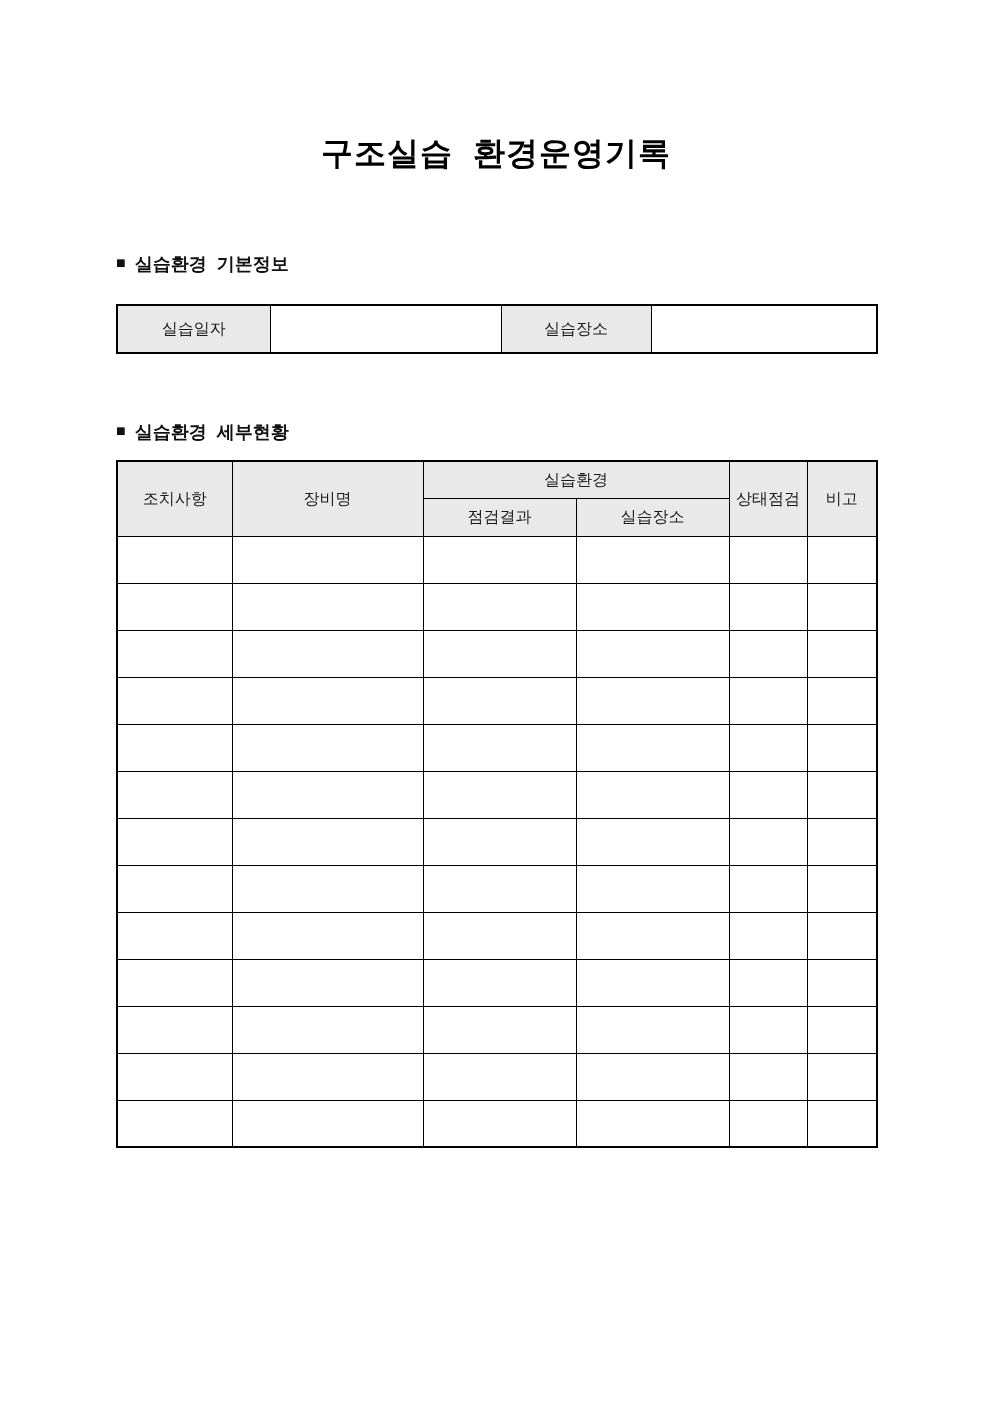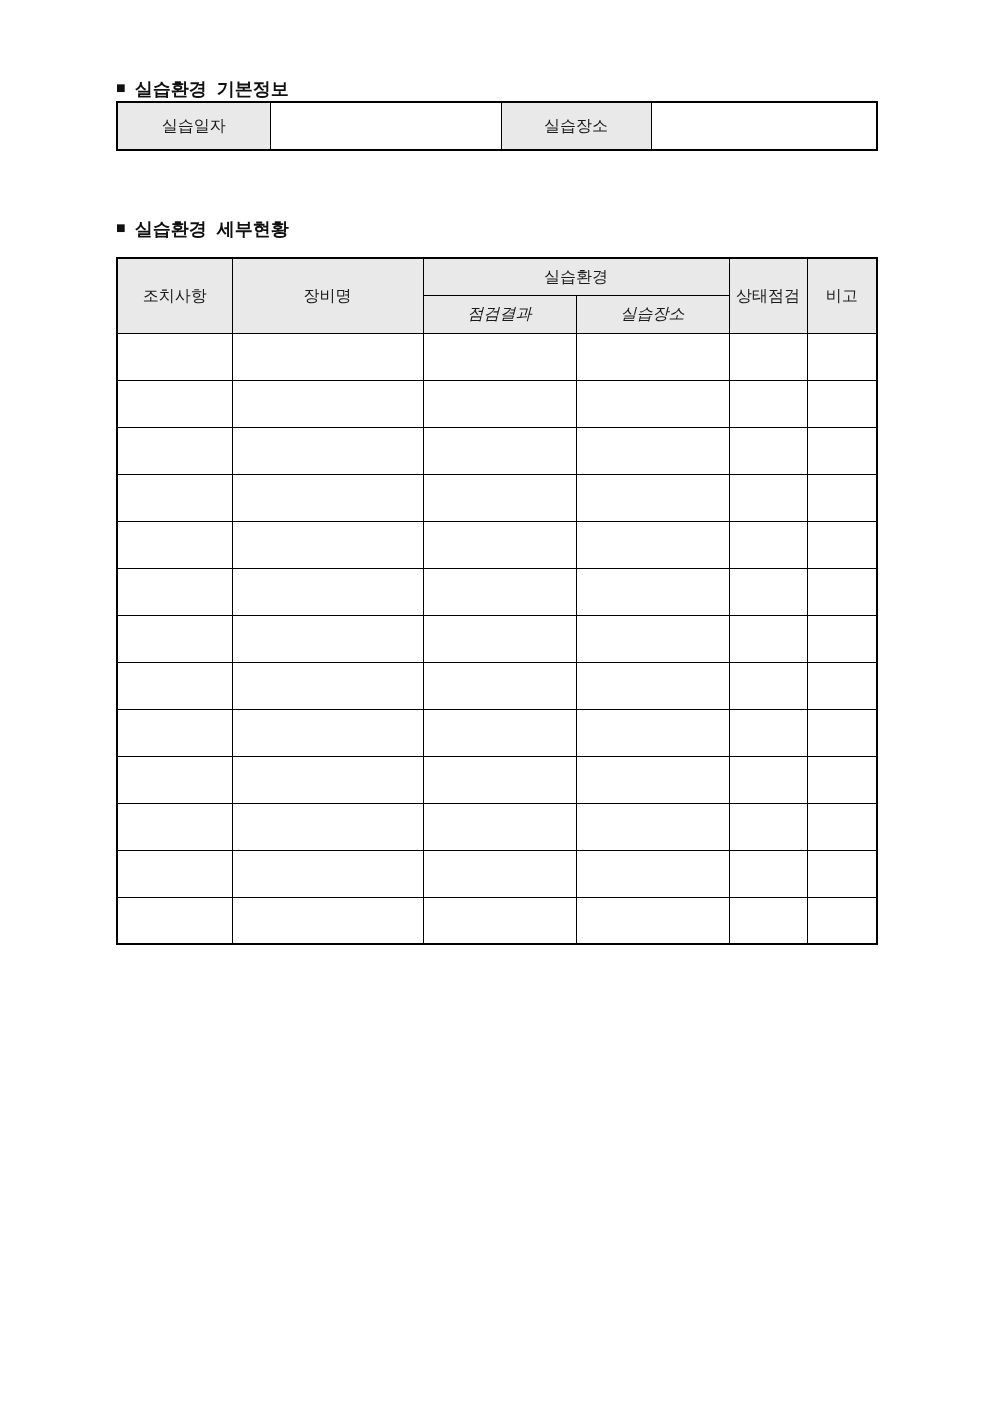--- a/index.html
+++ b/index.html
@@ -60,34 +60,35 @@
     font-weight: normal;
     text-align: center;
     vertical-align: middle;
     padding: 2px 4px;
     overflow: hidden;
   }
   .hdr {
     background: #e9e9e9;
     color: #1a1a1a;
   }
-  .table-basic { margin-top: 0; }
+  .table-basic { margin-top: 28px; }
   .table-basic tr { height: 48px; }
   .table-detail { margin-top: 16px; }
   .table-detail thead tr.hrow1 { height: 37px; }
-  .table-detail thead tr.hrow2 { height: 38px; font-style: italic; }
+  .table-detail thead tr.hrow2 { height: 38px; }
   .table-detail tbody tr { height: 47px; }
   .table-detail th { word-break: break-all; line-height: 22px; }
 </style>
 </head>
 <body>
 
 <div class="page">
   <div class="content">
 
+    <h1 class="doc-title">구조실습  환경운영기록</h1>
 
     <div class="section-header section-basic">
       <span class="bullet">■</span>
       <span>실습환경  기본정보</span>
     </div>
 
     <table class="table-basic">
       <colgroup>
         <col style="width:153px">
         <col style="width:231px">

